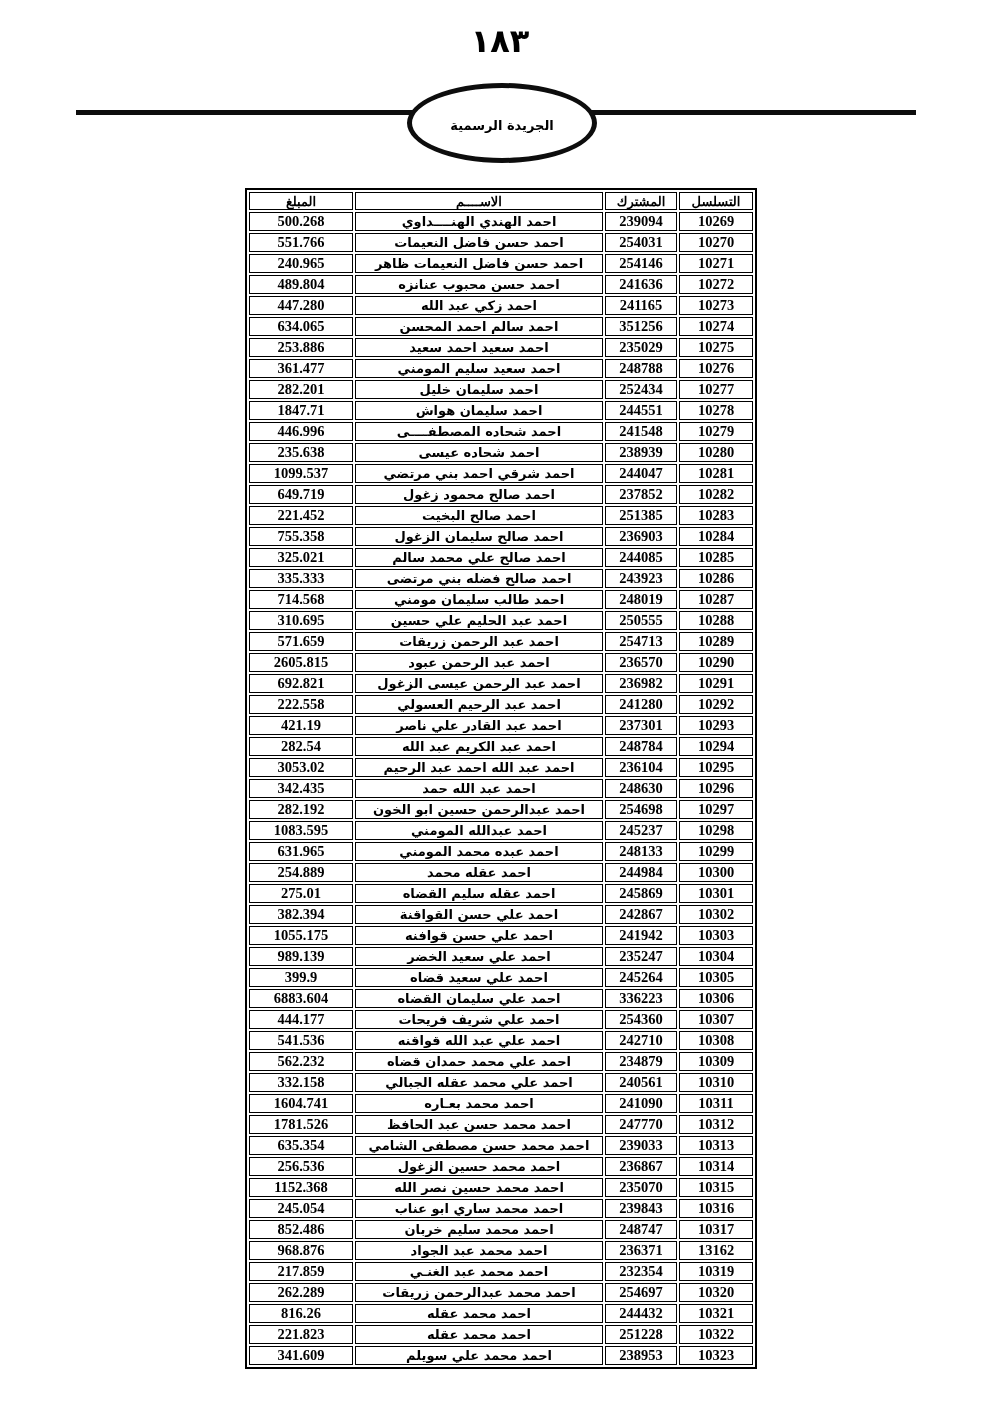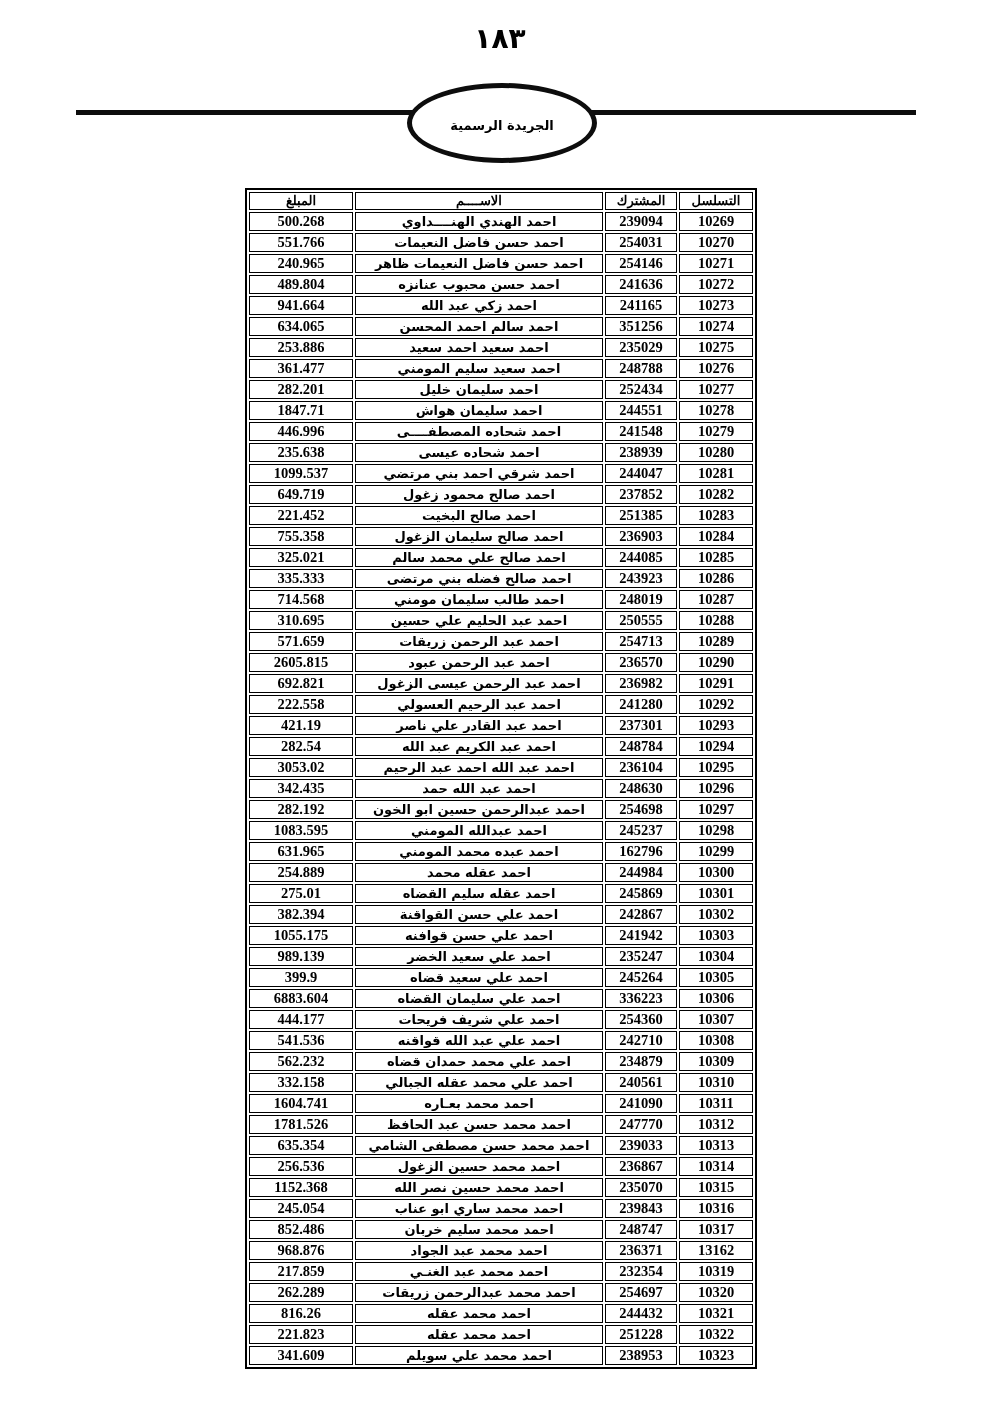--- a/index.html
+++ b/index.html
@@ -6,21 +6,21 @@
   body {
     width: 1000px; height: 1413px;
     background: #ffffff;
     position: relative;
     font-family: "DejaVu Sans", sans-serif;
     color: #000;
   }
   .page-number {
     position: absolute; top: 22px; left: 0; right: 0;
     text-align: center;
-    font-size: 28px; font-weight: bold;
+    font-size: 32px; font-weight: bold;
     letter-spacing: 2px;
   }
   .banner-rule {
     position: absolute; top: 110px; left: 76px;
     width: 840px; height: 5px; background: #0d0d0d;
   }
   .banner-ellipse {
     position: absolute; top: 83px; left: 407px;
     width: 180px; height: 70px;
     border: 5px solid #0d0d0d; border-radius: 50%;
@@ -51,21 +51,21 @@
     height: 16px;
     overflow: hidden;
     white-space: nowrap;
     font-weight: bold;
   }
   col.c-serial     { width: 74px; }
   col.c-subscriber { width: 72px; }
   col.c-name       { width: 248px; }
   col.c-amount     { width: 104px; }
   th.hdr {
-    font-family: Liberation Serif, serif;
+    font-family: Liberation Sans, sans-serif;
     font-size: 13px;
   }
   td.num {
     font-family: "Liberation Serif", "DejaVu Serif", serif;
     font-size: 14.5px;
     direction: ltr;
   }
   td.name {
     font-family: "DejaVu Sans", sans-serif;
     font-size: 13px;
@@ -120,21 +120,21 @@
         <tr>
           <td class="num">10272</td>
           <td class="num">241636</td>
           <td class="name">احمد حسن محبوب عنانزه</td>
           <td class="num">489.804</td>
         </tr>
         <tr>
           <td class="num">10273</td>
           <td class="num">241165</td>
           <td class="name">احمد زكي عبد الله</td>
-          <td class="num">941.664</td>
+          <td class="num">447.280</td>
         </tr>
         <tr>
           <td class="num">10274</td>
           <td class="num">351256</td>
           <td class="name">احمد سالم احمد المحسن</td>
           <td class="num">634.065</td>
         </tr>
         <tr>
           <td class="num">10275</td>
           <td class="num">235029</td>
@@ -274,21 +274,21 @@
           <td class="num">282.192</td>
         </tr>
         <tr>
           <td class="num">10298</td>
           <td class="num">245237</td>
           <td class="name">احمد عبدالله المومني</td>
           <td class="num">1083.595</td>
         </tr>
         <tr>
           <td class="num">10299</td>
-          <td class="num">162796</td>
+          <td class="num">248133</td>
           <td class="name">احمد عبده محمد المومني</td>
           <td class="num">631.965</td>
         </tr>
         <tr>
           <td class="num">10300</td>
           <td class="num">244984</td>
           <td class="name">احمد عقله  محمد</td>
           <td class="num">254.889</td>
         </tr>
         <tr>

